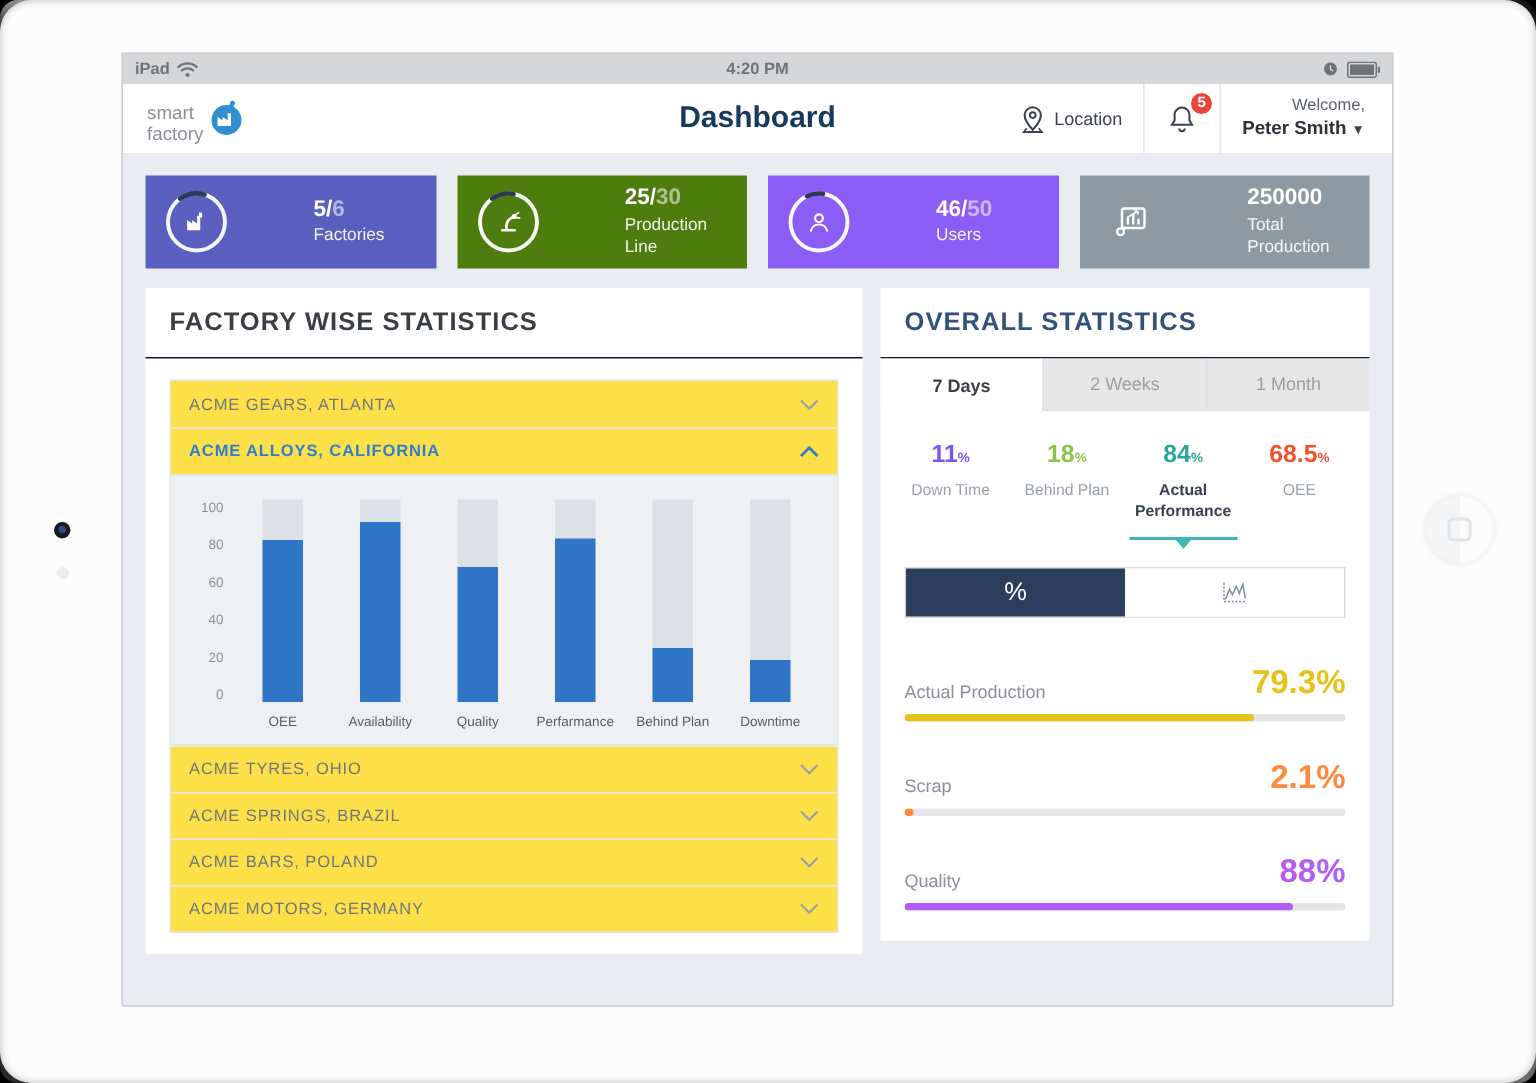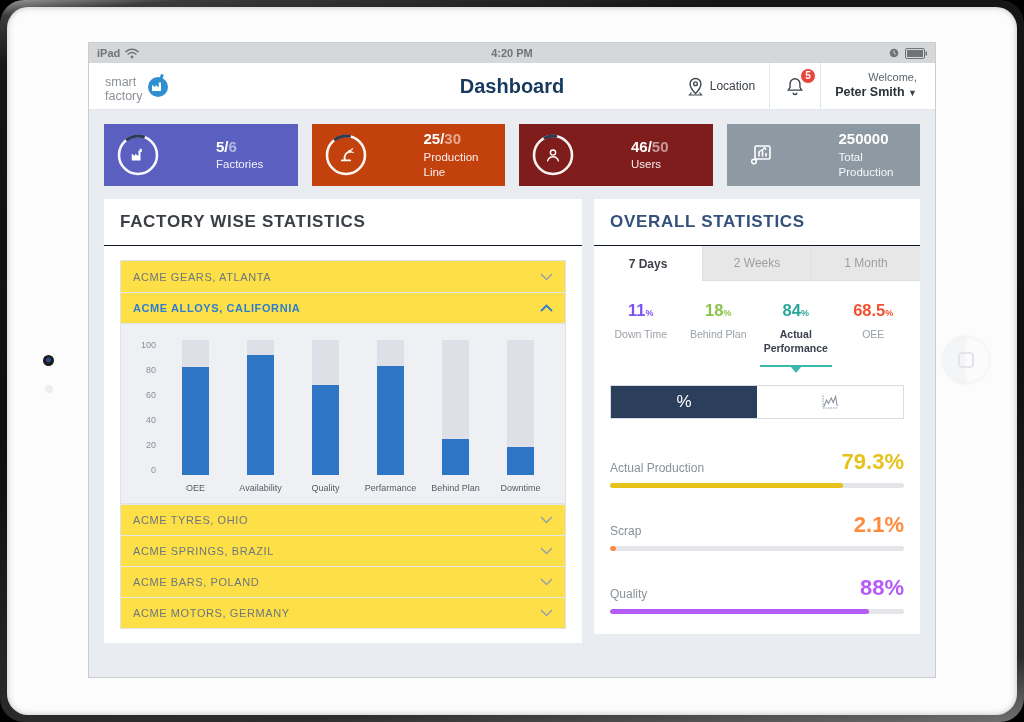--- a/index.html
+++ b/index.html
@@ -1,21 +1,21 @@
 <!DOCTYPE html>
 <html><head>
 <meta charset="utf-8">
 <style>
   * { margin:0; padding:0; box-sizing:border-box; }
   html,body { width:1024px; height:722px; background:#000; font-family:"Liberation Sans", sans-serif; }
 
   
-  .device { position:absolute; inset:0; width:1024px; height:722px; border-radius:24px;
+  .device { position:absolute; inset:0; width:1024px; height:722px; border-radius:12px;
     background:linear-gradient(175deg,#9a9a9a 0%, #3b3b3b 2%, #161616 8%, #0e0e0e 55%, #2d2d2d 92%, #6f6f6f 100%);
-    padding:7px; }
+    }
   .bezel { position:relative; width:100%; height:100%; border-radius:21px; background:#fcfcfd;
     box-shadow: inset 0 0 6px rgba(0,0,0,.25); overflow:hidden; }
   .camera-dot { position:absolute; left:36px; top:348px; width:11px; height:11px; border-radius:50%;
     background:radial-gradient(circle at 50% 45%, #2c4a8a 0 2px, #1a1a1a 3px); }
   .camera-dot-2 { position:absolute; left:38px; top:378px; width:8px; height:8px; border-radius:50%; background:#ededed; }
   .home-button { position:absolute; right:28px; top:330px; width:46px; height:46px; border-radius:50%;
     background:linear-gradient(90deg,#f4f5f6 50%, #fbfbfc 50%); box-shadow:0 0 4px rgba(0,0,0,.08), inset 0 0 2px rgba(0,0,0,.06); }
   .home-square { position:absolute; left:50%; top:50%; transform:translate(-50%,-50%); width:16px; height:16px;
     border:2px solid #e2e4e7; border-radius:4px; }
 
@@ -211,41 +211,41 @@
                 <path d="M4.5 18.5v-8l4 2.7v-2.7l4 2.7V7h2.5v11.5H4.5z" fill="#fff"></path>
                 <rect x="14" y="4.5" width="2.5" height="4" fill="#fff"></rect>
               </svg>
             </div>
             <div class="card-text">
               <div class="card-value"><span>5/</span><span class="dim">6</span></div>
               <div class="card-label">Factories</div>
             </div>
           </div>
 
-          <div class="card" style="background: #c2410c;">
+          <div class="card" style="background: #4d7c0f;">
             <div class="ring">
               <svg width="44" height="44" viewBox="0 0 44 44">
                 <circle cx="22" cy="22" r="19" fill="none" stroke="rgba(255,255,255,.95)" stroke-width="2.6"></circle>
                 <circle cx="22" cy="22" r="19" fill="none" stroke="#2c3a52" stroke-width="3" stroke-dasharray="15 104.4" transform="rotate(-125 22 22)" stroke-linecap="round"></circle>
               </svg>
               <svg class="glyph" width="20" height="20" viewBox="0 0 24 24">
                 <path d="M7 18.5h10" stroke="#fff" stroke-width="2" stroke-linecap="round"></path>
                 <path d="M10.5 17.5c-1-5 2-8.5 5.5-9.5" fill="none" stroke="#fff" stroke-width="2.2" stroke-linecap="round"></path>
                 <circle cx="16.5" cy="7.6" r="2" fill="#fff"></circle>
                 <path d="M18 6l2-1.5M18.5 8.5l2.4.4" stroke="#fff" stroke-width="1.3" stroke-linecap="round"></path>
               </svg>
             </div>
             <div class="card-text">
               <div class="card-value"><span>25/</span><span class="dim">30</span></div>
               <div class="card-label">Production Line</div>
             </div>
           </div>
 
 
-          <div class="card" style="background: #7f1d1d; align-items: center;">
+          <div class="card" style="background: #8b5cf6; align-items: center;">
             <div class="ring">
               <svg width="44" height="44" viewBox="0 0 44 44">
                 <circle cx="22" cy="22" r="19" fill="none" stroke="rgba(255,255,255,.95)" stroke-width="2.6"></circle>
                 <circle cx="22" cy="22" r="19" fill="none" stroke="#2c3a52" stroke-width="3" stroke-dasharray="11 108.4" transform="rotate(-115 22 22)" stroke-linecap="round"></circle>
               </svg>
               <svg class="glyph" width="20" height="20" viewBox="0 0 24 24">
                 <circle cx="12" cy="9" r="3.1" fill="none" stroke="#fff" stroke-width="1.7"></circle>
                 <path d="M5.5 19c1.1-3.8 3.9-5 6.5-5s5.4 1.2 6.5 5" fill="none" stroke="#fff" stroke-width="1.7" stroke-linecap="round"></path>
               </svg>
             </div>

